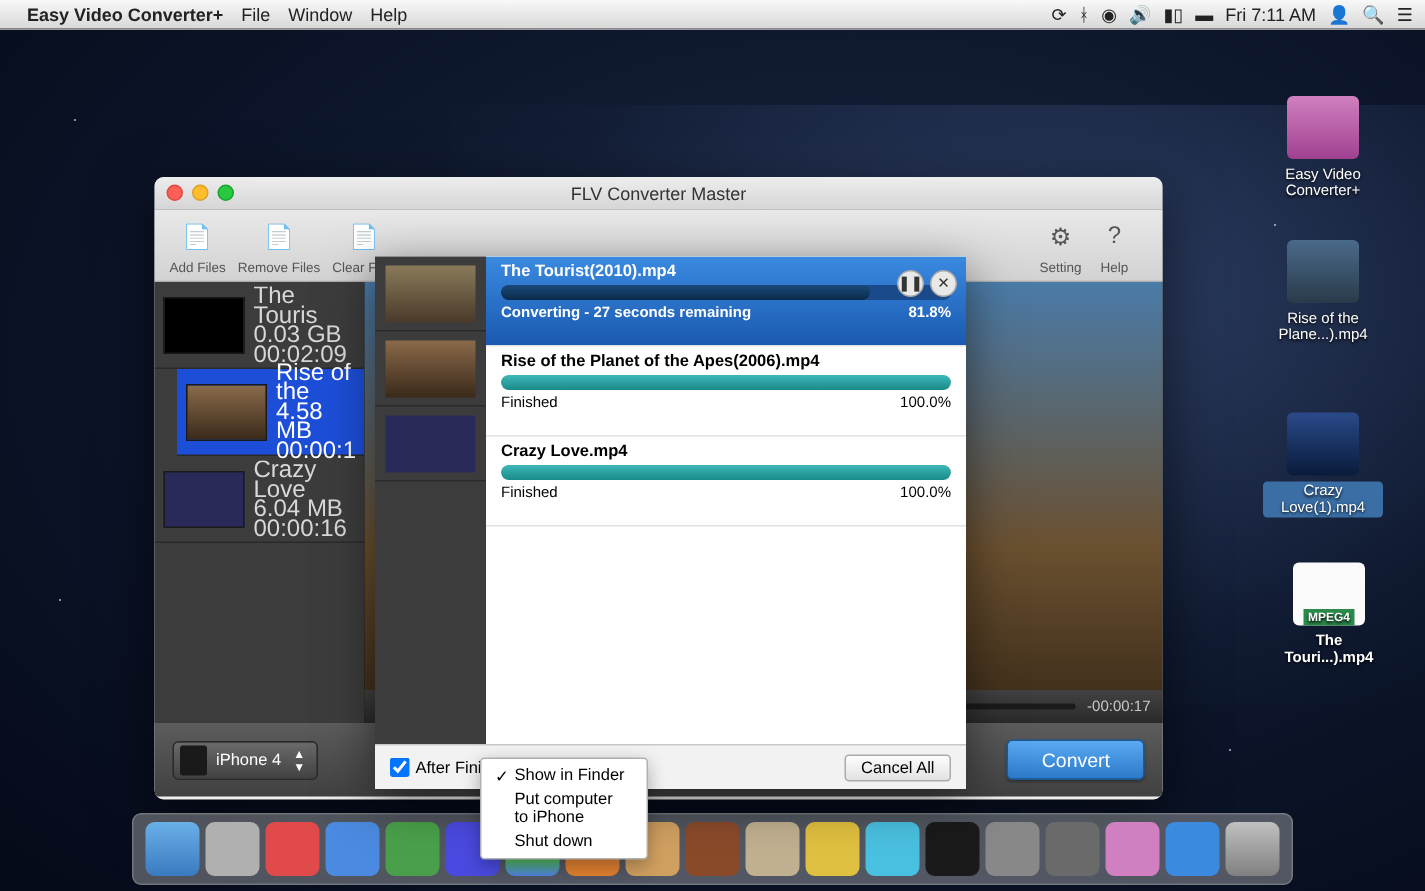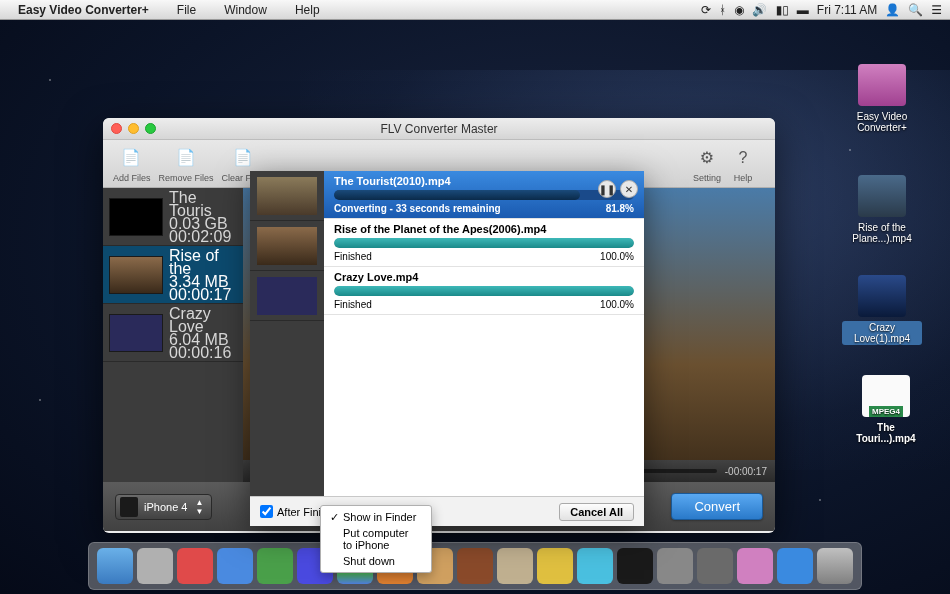--- a/index.html
+++ b/index.html
@@ -5,21 +5,21 @@
 * { box-sizing: border-box; margin: 0; padding: 0; font-family: "Lucida Grande", "Helvetica Neue", Arial, sans-serif; }
 body { width: 950px; height: 594px; overflow: hidden; background: radial-gradient(ellipse at 60% 40%, #1a2540 0%, #0b1428 60%, #050a18 100%); position: relative; }
 
 
 body::before { content:""; position:absolute; left:300px; top:70px; width:700px; height:400px; background: radial-gradient(ellipse at 60% 30%, rgba(90,120,180,0.35), rgba(40,60,100,0.1) 60%, transparent 80%); pointer-events:none;}
 
 
 .menubar { position:absolute; top:0; left:0; right:0; height:20px; background:linear-gradient(#f8f8f8,#d8d8d8); display:flex; align-items:center; font-size:12px; color:#222; padding:0 8px; z-index:100; border-bottom:1px solid #999;}
 .menubar .apple { font-size:14px; margin-right:10px;}
 .menubar .appname { font-weight:bold; margin-right:12px;}
-.menubar .mitem { margin-right:12px;margin-left:16px;}
+.menubar .mitem { margin-right:12px;}
 .menubar .spacer{flex:1;}
 .menubar .ricon{margin-left:8px; font-size:12px;}
 .menubar .clock{margin-left:8px;}
 
 
 .di { position:absolute; width:80px; text-align:center; color:#fff; font-size:10px; text-shadow:0 1px 2px #000;}
 .di .ic { width:48px; height:42px; margin:0 auto 4px; border-radius:4px; background:#222;}
 .di .label{background:transparent; padding:1px 2px;}
 .di.sel .label{background:#3a6ea5;border-radius:3px;}
 
@@ -34,21 +34,21 @@
 .titlebar .title{font-size:12px;color:#333;}
 
 .toolbar{height:48px;background:linear-gradient(#e8e8e8,#d2d2d2);border-bottom:1px solid #b0b0b0;display:flex;align-items:center;padding:0 10px;}
 .tb-btn{text-align:center;margin-right:8px;color:#555;font-size:9px;}
 .tb-btn .tb-ic{width:28px;height:26px;border-radius:3px;margin:0 auto 2px;display:flex;align-items:center;justify-content:center;font-size:16px;}
 .toolbar .spacer{flex:1;}
 
 .content{display:flex;height:294px;background:#3a3a3a;}
 .sidebar{width:140px;background:#3c3c3c;overflow:hidden;}
 .side-item{height:58px;border-bottom:1px solid #2a2a2a;display:flex;align-items:center;padding:3px 6px;}
-.side-item.sel{background:#0c4a6e;}
+.side-item.sel{background:#1d4ed8;margin-left:15px;}
 .side-thumb{width:54px;height:38px;background:#000;margin-right:6px;border:1px solid #1a1a1a;flex-shrink:0;}
 .side-info{font-size:16px;color:#d8d8d8;line-height:13px;overflow:hidden;}
 .side-item.sel .side-info{color:#fff;}
 
 .preview{flex:1;background:#000;position:relative;}
 .preview-img{position:absolute;inset:0;background:linear-gradient(180deg,#4a7ba8 0%,#6a5030 60%,#3a2a18 100%);}
 .preview-slider{position:absolute;bottom:0;left:0;right:0;height:22px;background:linear-gradient(#424242,#2a2a2a);display:flex;align-items:center;padding:0 8px;}
 .slider-track{flex:1;height:4px;background:#1a1a1a;border-radius:2px;position:relative;margin-right:8px;}
 .slider-knob{position:absolute;left:2px;top:-4px;width:12px;height:12px;background:#4aa3e8;border-radius:50%;border:1px solid #2a6a9a;}
 .slider-time{color:#c8c8c8;font-size:10px;}
@@ -58,35 +58,35 @@
 .device-ic{width:18px;height:20px;background:#1a1a1a;border-radius:2px;margin-right:6px;}
 .bottombar .spacer{flex:1;}
 .convert-btn{background:linear-gradient(#5aa9f2,#2a7aca);border:1px solid #1a5a9a;color:#fff;font-size:13px;padding:5px 22px;border-radius:4px;box-shadow:0 1px 2px rgba(0,0,0,0.3);}
 
 
 .prog-panel{position:absolute;left:250px;top:171px;width:394px;height:355px;background:#fff;box-shadow:0 8px 30px rgba(0,0,0,0.5);display:flex;flex-direction:column;z-index:50;}
 .thumb-col{position:absolute;left:0;top:0;width:74px;bottom:30px;background:#3c3c3c;}
 .thumb-col .pth{height:50px;border-bottom:1px solid #2a2a2a;display:flex;align-items:center;justify-content:center;}
 .thumb-col .pth .i{width:60px;height:38px;background:#1a1a1a;}
 .prog-list{margin-left:74px;flex:1;overflow:hidden;}
-.prog-item{padding:4px 10px 4px;border-bottom:1px solid #e2e2e2;font-size:11px;}
+.prog-item{padding:4px 10px 16px;border-bottom:1px solid #e2e2e2;font-size:11px;}
 .prog-item.active{background:linear-gradient(#3a8ae0,#1a5ab0);color:#fff;}
 .prog-name{font-weight:bold;margin-bottom:3px;}
 .prog-bar{height:10px;background:#d0d0d0;border-radius:5px;overflow:hidden;position:relative;margin-bottom:3px;}
 .prog-item.active .prog-bar{background:#1a4a8a;}
 .prog-fill{height:100%;background:linear-gradient(#3db8b8,#1a8a8a);border-radius:5px;}
 .prog-item.active .prog-fill{background:linear-gradient(#1a4a7a,#0a2a4a);}
 .prog-status{display:flex;justify-content:space-between;font-size:10px;}
 .prog-item.active .prog-status{font-weight:bold;}
 .prog-ctrl{position:absolute;right:6px;top:9px;display:flex;gap:4px;}
 .prog-ctrl span{width:18px;height:18px;border-radius:50%;background:#e8e8e8;color:#333;display:flex;align-items:center;justify-content:center;font-size:10px;border:1px solid #aaa;}
 
 .prog-footer{height:30px;border-top:1px solid #c8c8c8;background:#f2f2f2;display:flex;align-items:center;padding:0 10px;font-size:11px;margin-left:0;}
 .prog-footer .chk{margin-right:4px;}
-.cancel-all{margin-left:auto;background:linear-gradient(#fdfdfd,#e2e2e2);border:1px solid #aaa;border-radius:3px;padding:2px 10px;font-size:11px;font-weight:bold;}
+.cancel-all{margin-left:auto;background:linear-gradient(#fdfdfd,#e2e2e2);border:1px solid #aaa;border-radius:3px;padding:2px 10px;font-size:11px;}
 
 
 .dropdown{position:absolute;left:320px;top:505px;width:112px;background:#fff;border:1px solid #b0b0b0;border-radius:3px;box-shadow:0 4px 12px rgba(0,0,0,0.3);font-size:11px;padding:3px 4px;z-index:60;}
 .dropdown .dd-item{padding:2px 10px 2px 18px;position:relative;}
 .dropdown .dd-item.chk::before{content:"✓";position:absolute;left:5px;}
 
 
 .dock{position:absolute;bottom:4px;left:50%;transform:translateX(-50%);height:48px;background:rgba(220,220,220,0.35);border-radius:6px;padding:4px 8px;display:flex;gap:4px;align-items:center;backdrop-filter:blur(4px);border:1px solid rgba(255,255,255,0.2);}
 .dock .dic{width:36px;height:36px;border-radius:6px;background:#888;}
 
@@ -113,21 +113,21 @@
   <span class="clock">Fri 7:11 AM</span>
   <span class="ricon">👤</span>
   <span class="ricon">🔍</span>
   <span class="ricon">☰</span>
 </div>
 
 <div class="di" style="right:28px;top:64px;">
   <div class="ic" style="background:linear-gradient(#d080c0,#a04090);"></div>
   <div class="label">Easy Video Converter+</div>
 </div>
-<div class="di" style="right:28px;top:175px;">
+<div class="di" style="right:28px;top:160px;">
   <div class="ic" style="background:linear-gradient(#4a6a8a,#2a3a4a);"></div>
   <div class="label">Rise of the Plane...).mp4</div>
 </div>
 <div class="di sel" style="right:28px;top:275px;">
   <div class="ic" style="background:linear-gradient(#2a4a8a,#0a1a3a);"></div>
   <div class="label">Crazy Love(1).mp4</div>
 </div>
 <div class="di" style="right:24px;top:375px;font-weight:bold;">
   <div class="ic" style="background:#fafafa;display:flex;align-items:flex-end;justify-content:center;">
       <span style="font-size:8px;background:#2a8a4a;color:#fff;padding:1px 3px;">MPEG4</span>
@@ -159,21 +159,21 @@
         <div class="side-info">
             <div>The Touris</div>
             <div>0.03 GB</div>
             <div>00:02:09</div>
           </div>
       </div>
       <div class="side-item sel">
         <div class="side-thumb" style="background:linear-gradient(#8a6a4a,#3a2a1a);"></div>
         <div class="side-info">
             <div>Rise of the</div>
-            <div>3.34 MB</div>
+            <div>4.58 MB</div>
             <div>00:00:17</div>
           </div>
       </div>
       <div class="side-item">
         <div class="side-thumb" style="background:#2a2a5a;"></div>
         <div class="side-info">
             <div>Crazy Love</div>
             <div>6.04 MB</div>
             <div>00:00:16</div>
           </div>
@@ -212,21 +212,21 @@
         <div class="i" style="background:#2a2a5a;"></div>
       </div>
   </div>
   <div class="prog-list">
     <div class="prog-item active" style="position:relative;">
       <div class="prog-name">The Tourist(2010).mp4</div>
       <div class="prog-bar">
           <div class="prog-fill" style="width:82%;"></div>
         </div>
       <div class="prog-status">
-          <span>Converting - 33 seconds remaining</span>
+          <span>Converting - 27 seconds remaining</span>
           <span>81.8%</span>
         </div>
       <div class="prog-ctrl">
         <span>❚❚</span>
         <span>✕</span>
       </div>
     </div>
     <div class="prog-item">
       <div class="prog-name">Rise of the Planet of the Apes(2006).mp4</div>
       <div class="prog-bar">

